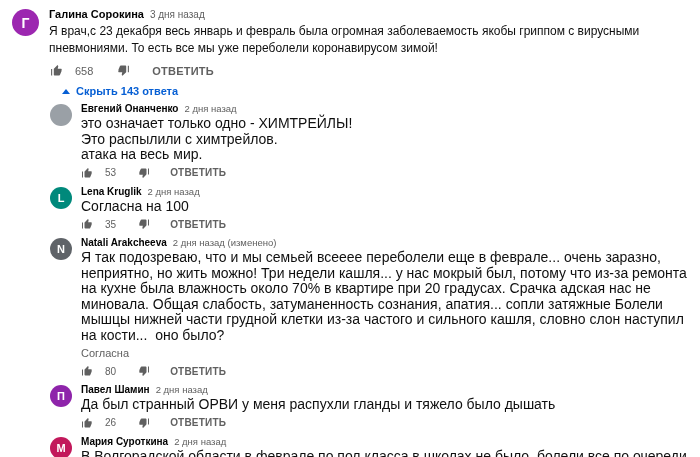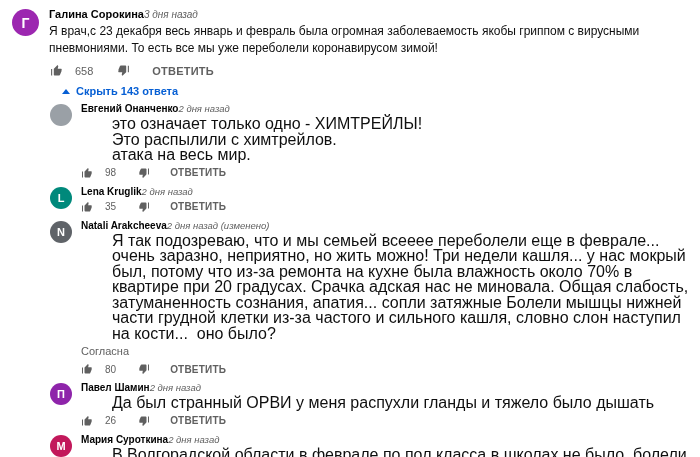--- a/index.html
+++ b/index.html
@@ -30,27 +30,28 @@
     align-items: center;
     justify-content: center;
     font-weight: bold;
     user-select: none;
   }
   .body { flex: 1 1 auto; min-width: 0; }
 
   .meta {
     display: flex;
     align-items: baseline;
+    gap: 6px;
     white-space: nowrap;
   }
   .author {
     color: #030303;
     font-weight: bold;
   }
-  .stamp { color: #606060; font-style: italic; }
+  .stamp { color: #606060; }
 
   .text {
     color: #0f0f0f;
     white-space: pre-wrap;
     word-wrap: break-word;
   }
 
   .actions {
     display: flex;
     align-items: center;
@@ -122,21 +123,21 @@
   .reply { margin-bottom: 7px; justify-content: center; }
   .reply .avatar {
     width: 22px; height: 22px;
     font-size: 11px;
     margin-right: 9px;
     margin-top: 1px;
   }
   .reply .meta { font-size: 10px; margin-bottom: 2px; }
   .reply .author { font-size: 10px; }
   .reply .stamp { font-size: 9.5px; }
-  .reply .text { font-size: 16px; line-height: 15.5px; margin-left: 31px; }
+  .reply .text { font-size: 14px; line-height: 15.5px; }
   .reply .actions { margin-top: 4px; font-size: 10px; }
   .reply .count { font-size: 10px; margin-right: 10px; }
   .reply .reply-btn { font-size: 10px; margin-left: 8px; }
   .showmore {
     color: #606060;
     font-size: 11px;
     margin-top: 3px;
     cursor: pointer;
     background: none;
     border: 0;
@@ -193,38 +194,39 @@
         </div>
         <div class="text">это означает только одно - ХИМТРЕЙЛЫ!
 Это распылили с химтрейлов.
 атака на весь мир.</div>
         <div class="actions">
           <span class="ic">
             <svg width="12" height="12" viewBox="0 0 24 24" fill="currentColor">
                 <path d="M2 21h2V9H2v12zm19.8-10.6c0-1-.8-1.8-1.8-1.8h-5.7l.9-4.1v-.3c0-.4-.2-.8-.4-1.1L13.9 2 7.6 8.3c-.4.4-.6.9-.6 1.4v9.5c0 1 .8 1.8 1.8 1.8h8.1c.7 0 1.4-.4 1.6-1.1l2.7-6.3c.1-.2.1-.4.1-.6v-2.6z"></path>
               </svg>
           </span>
-          <span class="count">98</span>
+          <span class="count">53</span>
           <span class="ic">
             <svg width="12" height="12" viewBox="0 0 24 24" fill="currentColor">
                 <path d="M22 3h-2v12h2V3zM2.2 13.6c0 1 .8 1.8 1.8 1.8h5.7l-.9 4.1v.3c0 .4.2.8.4 1.1l.9.9 6.3-6.3c.4-.4.6-.9.6-1.4V4.6c0-1-.8-1.8-1.8-1.8H7.1c-.7 0-1.4.4-1.6 1.1L2.8 10.2c-.1.2-.1.4-.1.6v2.8z"></path>
               </svg>
           </span>
           <button class="reply-btn">ОТВЕТИТЬ</button>
         </div>
       </div>
     </div>
 
     <div class="comment reply">
       <div class="avatar" style="background:#00897b">L</div>
       <div class="body">
         <div class="meta">
           <span class="author">Lena Kruglik</span>
           <span class="stamp">2 дня назад</span>
         </div>
+        <div class="text">Согласна на 100</div>
         <div class="actions">
           <span class="ic">
             <svg width="12" height="12" viewBox="0 0 24 24" fill="currentColor">
                 <path d="M2 21h2V9H2v12zm19.8-10.6c0-1-.8-1.8-1.8-1.8h-5.7l.9-4.1v-.3c0-.4-.2-.8-.4-1.1L13.9 2 7.6 8.3c-.4.4-.6.9-.6 1.4v9.5c0 1 .8 1.8 1.8 1.8h8.1c.7 0 1.4-.4 1.6-1.1l2.7-6.3c.1-.2.1-.4.1-.6v-2.6z"></path>
               </svg>
           </span>
           <span class="count">35</span>
           <span class="ic">
             <svg width="12" height="12" viewBox="0 0 24 24" fill="currentColor">
                 <path d="M22 3h-2v12h2V3zM2.2 13.6c0 1 .8 1.8 1.8 1.8h5.7l-.9 4.1v.3c0 .4.2.8.4 1.1l.9.9 6.3-6.3c.4-.4.6-.9.6-1.4V4.6c0-1-.8-1.8-1.8-1.8H7.1c-.7 0-1.4.4-1.6 1.1L2.8 10.2c-.1.2-.1.4-.1.6v2.8z"></path>

